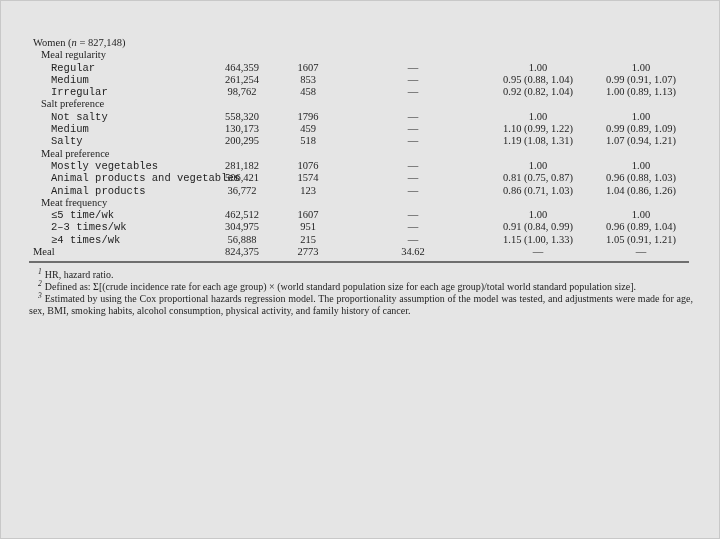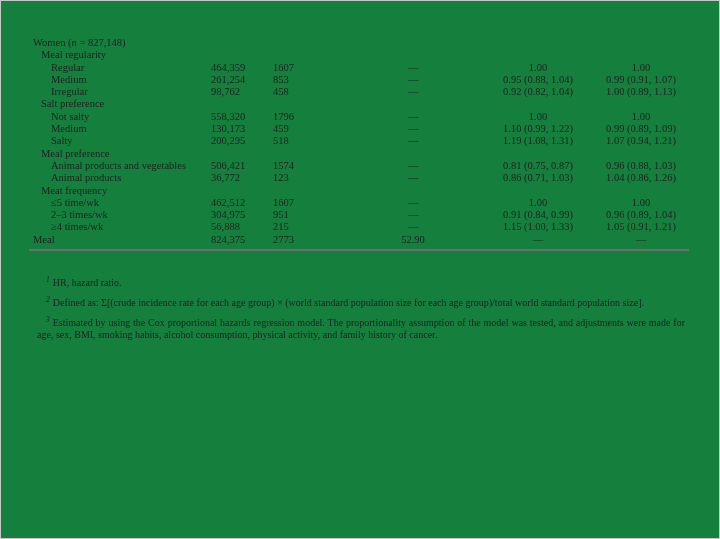--- a/index.html
+++ b/index.html
@@ -1,38 +1,38 @@
 <!DOCTYPE html>
 <html><head>
 <meta charset="utf-8">
 <style>
   html,body { margin:0; padding:0; background:#ffffff; }
   body { font-family:"Liberation Serif", serif; }
   .page {
     position:relative; width:720px; height:539px; box-sizing:border-box;
-    background:#15803d; border:1px solid #c8c8c8; overflow:hidden;
+    background:#e5e5e5; border:1px solid #c8c8c8; overflow:hidden;
     color:#1f1f1f;
   }
   .tablewrap {
     position:absolute; left:28px; top:36px;
     border-bottom:2px solid #6e6e6e; padding-bottom:3px;
   }
   table { border-collapse:collapse; table-layout:fixed; width:660px; }
   td {
     font-size:10.5px; line-height:12.3px; height:12.3px;
     padding:0; white-space:nowrap; vertical-align:top;
   }
-  td.num { text-align:left; }
+  td.num { text-align:center; }
   td.ctr { text-align:center; }
   td.lbl.ind0 { padding-left:4px; }
   td.lbl.ind1 { padding-left:12px; }
-  td.lbl.ind2 { padding-left:22px; }
+  td.lbl.ind2 { padding-left:22px;font-family:Liberation Mono, monospace; }
   .footnotes { position:absolute; left:28px; top:268px; width:664px; }
   .fn {
-    margin:8px; font-size:10px; line-height:11.9px;
+    margin:0; font-size:10px; line-height:11.9px;
     text-align:justify; text-indent:9px;
   }
   .fn sup { font-style:italic; font-size:7.5px; line-height:0; }
   .fn .fn-sep { display:inline-block; width:3px; }
 </style>
 </head>
 <body>
 
 <div class="page">
 
@@ -121,20 +121,28 @@
   </tr>
           <tr>
     <td class="lbl ind1">Meal preference</td>
     <td class="num"></td>
     <td class="num"></td>
     <td class="ctr"></td>
     <td class="ctr"></td>
     <td class="ctr"></td>
   </tr>
           <tr>
+    <td class="lbl ind2">Mostly vegetables</td>
+    <td class="num">281,182</td>
+    <td class="num">1076</td>
+    <td class="ctr">—</td>
+    <td class="ctr">1.00</td>
+    <td class="ctr">1.00</td>
+  </tr>
+          <tr>
     <td class="lbl ind2">Animal products and vegetables</td>
     <td class="num">506,421</td>
     <td class="num">1574</td>
     <td class="ctr">—</td>
     <td class="ctr">0.81 (0.75, 0.87)</td>
     <td class="ctr">0.96 (0.88, 1.03)</td>
   </tr>
           <tr>
     <td class="lbl ind2">Animal products</td>
     <td class="num">36,772</td>
@@ -172,21 +180,21 @@
     <td class="num">56,888</td>
     <td class="num">215</td>
     <td class="ctr">—</td>
     <td class="ctr">1.15 (1.00, 1.33)</td>
     <td class="ctr">1.05 (0.91, 1.21)</td>
   </tr>
           <tr>
     <td class="lbl ind0">Meal</td>
     <td class="num">824,375</td>
     <td class="num">2773</td>
-    <td class="ctr">52.90</td>
+    <td class="ctr">34.62</td>
     <td class="ctr">—</td>
     <td class="ctr">—</td>
   </tr>
         </tbody>
     </table>
   </div>
 
   <div class="footnotes" id="footnotes">
       <p class="fn"><sup>1</sup><span class="fn-sep"></span><span>HR, hazard ratio.</span></p>
       <p class="fn"><sup>2</sup><span class="fn-sep"></span><span>Defined as: Σ[(crude incidence rate for each age group) × (world standard population size for each age group)/total world standard population size].</span></p>

